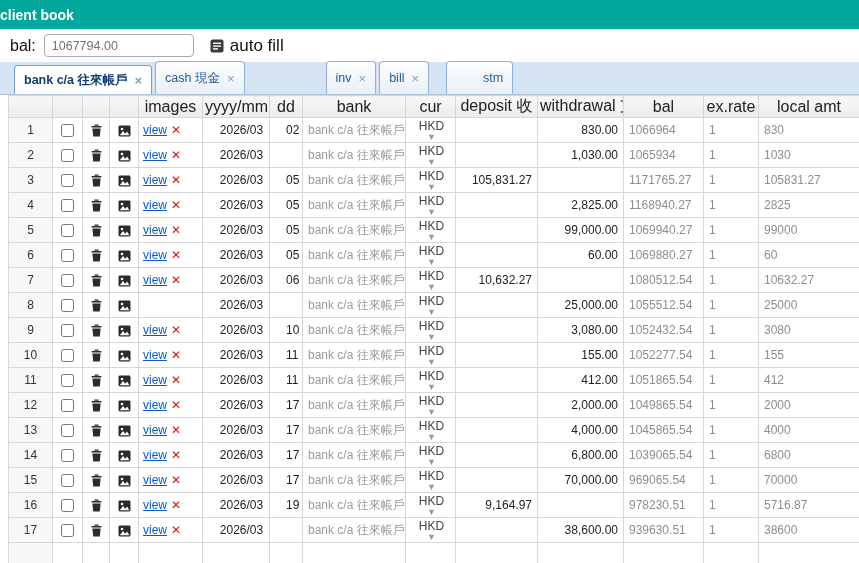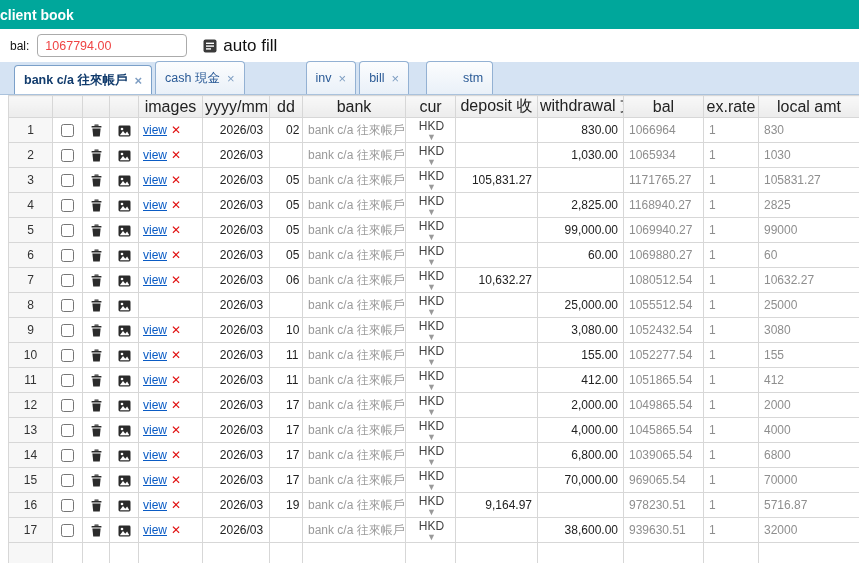--- a/index.html
+++ b/index.html
@@ -19,40 +19,40 @@
   body{
     width:859px;height:563px;overflow:hidden;background:#fff;
     font-family:"Liberation Sans","DejaVu Sans",sans-serif;font-size:12px;color:#222;
   }
   .app-header{
     height:29px;background:var(--header-bg);color:#fff;
     display:flex;align-items:center;padding:0 0;
     font-size:14px;font-weight:bold;
   }
   .toolbar{height:33px;display:flex;align-items:center;padding:0 10px;background:#fff;}
-  .bal-label{font-size:12px;color:#111;margin-right:8px;}
+  .bal-label{font-size:16px;color:#111;margin-right:8px;}
   .bal-input{
     width:150px;height:23px;border:1px solid #ababab;border-radius:4px;
-    padding:4px 7px;font-size:12.5px;font-family:inherit;color:#ef4444;outline:none;
+    padding:4px 7px;font-size:12.5px;font-family:inherit;color:#737373;outline:none;
   }
   .autofill-icon{margin-left:16px;display:inline-flex;cursor:pointer;}
   .autofill-label{margin-left:6px;font-size:17px;color:#111;}
   .tabbar{
     height:33px;background:var(--tabstrip-bg);border-bottom:1px solid var(--tabstrip-border);
     display:flex;align-items:flex-end;padding:0 0 0 14px;
   }
   .tab{
     display:flex;align-items:center;gap:7px;height:33px;padding:0 9px;
     background:linear-gradient(#fcfdfe,#e9f0f8);
     border:1px solid var(--tab-border);border-bottom:none;border-radius:4px 4px 0 0;
     color:var(--tab-text);font-size:12.5px;margin-right:3px;cursor:pointer;white-space:nowrap;
   }
   .tab.active{background:#fff;font-weight:bold;color:var(--tab-text-active);height:29px;border-color:#7ba0c9;}
   .tab-close{color:#7d9dc2;font-size:13px;line-height:1;cursor:pointer;}
-  .tab.gap-large{margin-left:58px;}
+  .tab.gap-large{margin-left:78px;}
   .tab.gap-small{margin-left:14px;padding-left:36px;}
   .table-wrap{padding-left:8px;background:#fff;}
   table{border-collapse:collapse;table-layout:fixed;width:851px;font-size:12px;}
   th,td{border:1px solid var(--grid-border);padding:0 5px;overflow:hidden;white-space:nowrap;}
   thead th{
     height:22px;background:linear-gradient(#f8f8f8,#ececec);
     font-weight:normal;color:#222;text-align:center;padding:0 2px;font-size:16px;
   }
   tbody td{height:25px;}
   .c-num{background:#f7f7f7;text-align:center;color:#333;}
@@ -704,21 +704,21 @@
             <td class="c-cur">
               <span class="cur-wrap">
                 <span>HKD</span>
                 <span class="caret">▼</span>
               </span>
             </td>
             <td class="c-dep"></td>
             <td class="c-wd">38,600.00</td>
             <td class="c-bal">939630.51</td>
             <td class="c-ex">1</td>
-            <td class="c-local">32000</td>
+            <td class="c-local">38600</td>
           </tr>
           <tr>
             <td class="c-num"></td>
             <td class="c-cb"></td>
             <td class="c-icon"></td>
             <td class="c-icon"></td>
             <td class="c-view"></td>
             <td class="c-ym"></td>
             <td class="c-dd"></td>
             <td class="c-bank"></td>

